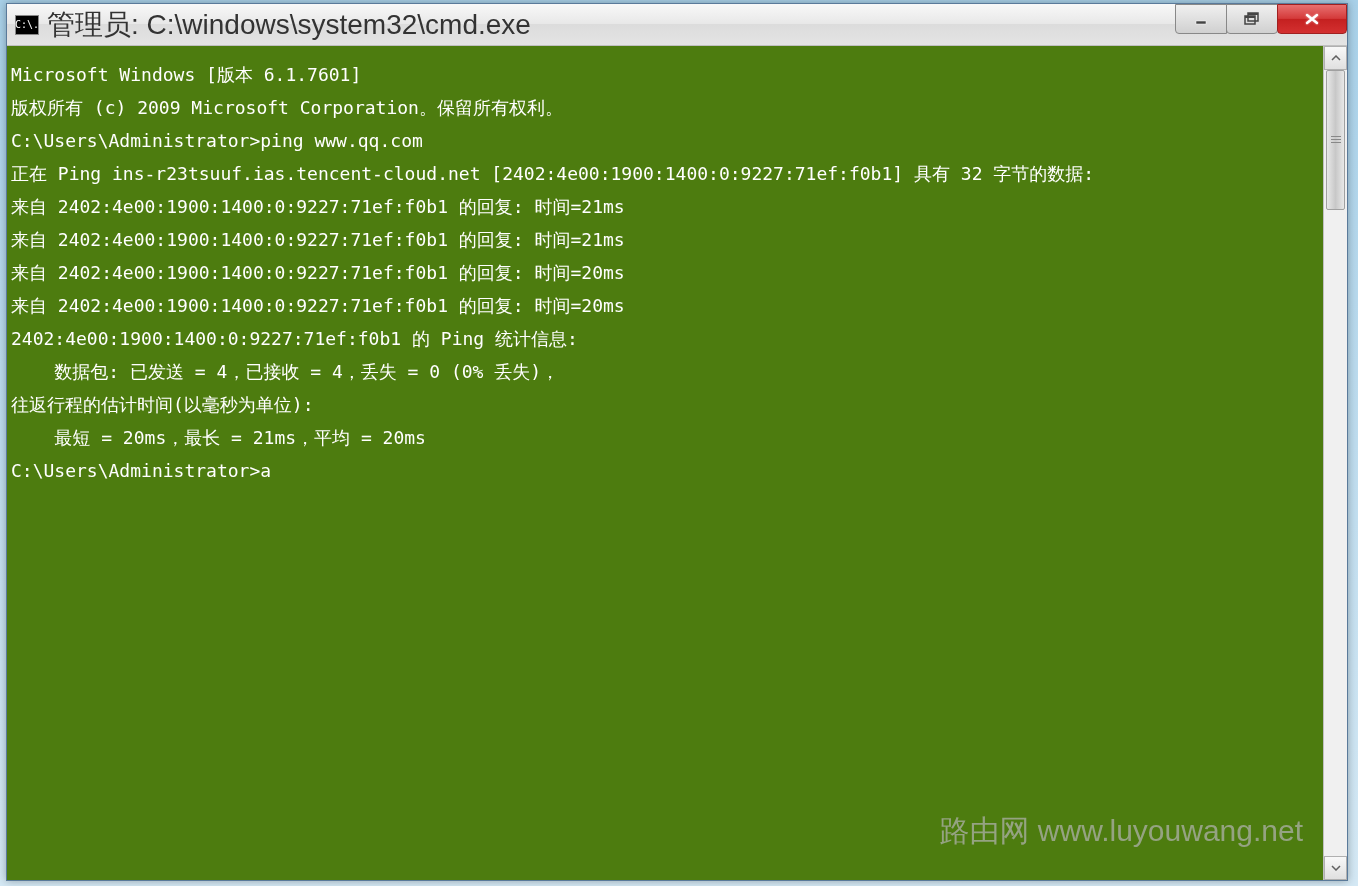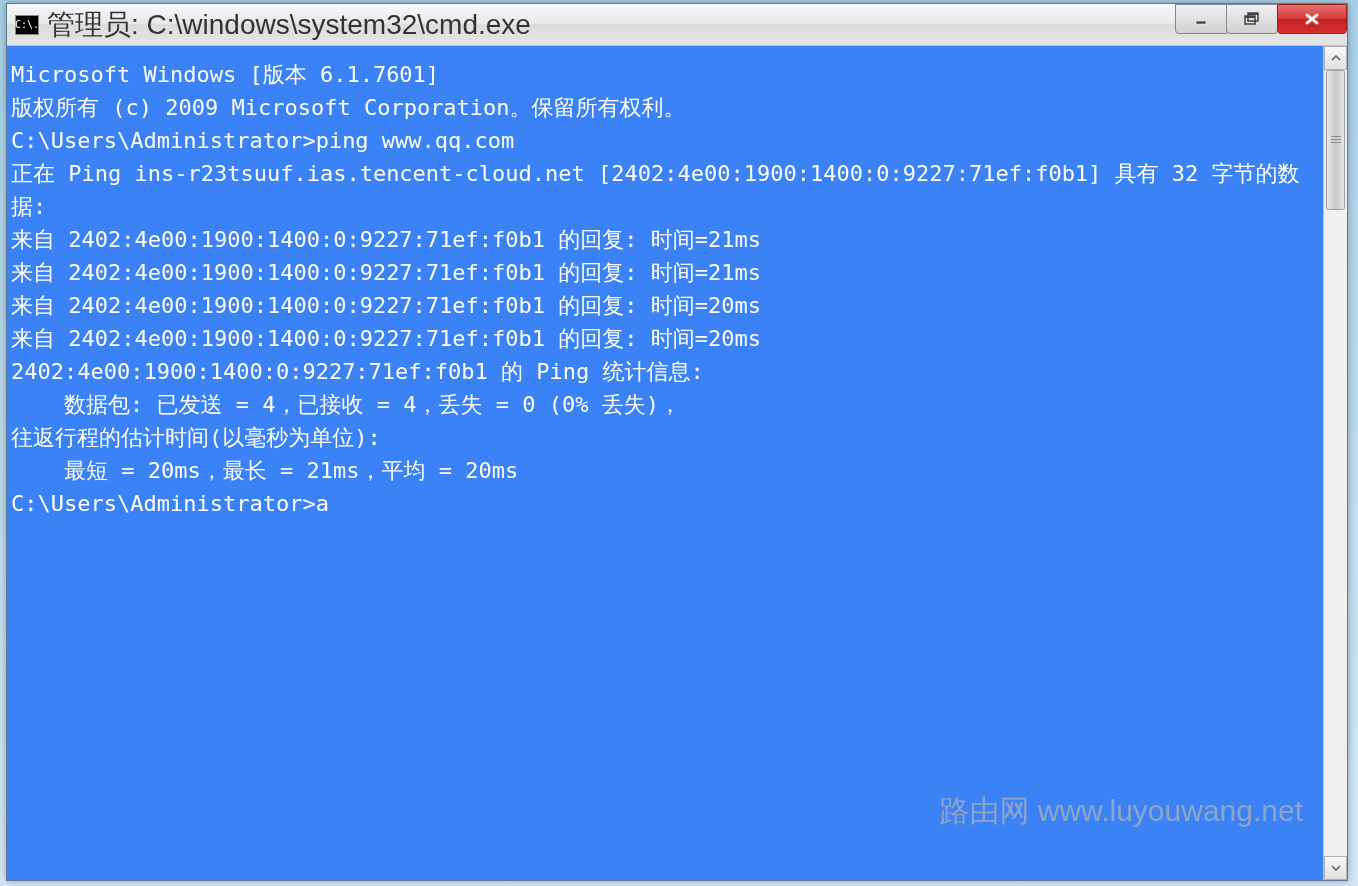--- a/index.html
+++ b/index.html
@@ -84,24 +84,24 @@
     .btn-close svg {
       filter: drop-shadow(0 0 1px rgba(255,255,255,0.5));
     }
     .content-area {
       display: flex;
       height: calc(100% - 42px);
       background: #000;
     }
     .terminal {
       flex: 1;
-      background: #3b82f6;
+      background: #4d7c0f;
       color: #fff;
       font-family: "SimSun", "NSimSun", "Consolas", monospace;
-      font-size: 22px;
+      font-size: 18px;
       line-height: 33px;
       padding: 12px 0 0 4px;
       white-space: pre-wrap;
       word-break: break-all;
       overflow: hidden;
       letter-spacing: 0px;
     }
     .scrollbar {
       width: 24px;
       background: #f0f0f0;
@@ -138,21 +138,21 @@
       position: absolute;
       top: 50%;
       left: 50%;
       transform: translate(-50%, -50%);
       width: 10px;
       height: 8px;
       background: repeating-linear-gradient(to bottom, #888 0, #888 1px, transparent 1px, transparent 3px);
     }
     .watermark {
       position: absolute;
-      bottom: 54px;
+      bottom: 34px;
       right: 55px;
       font-size: 30px;
       color: rgba(180, 180, 180, 0.7);
       font-family: "Microsoft YaHei", sans-serif;
       pointer-events: none;
     }
     .term-line {
       display: block;
     }
   </style>

